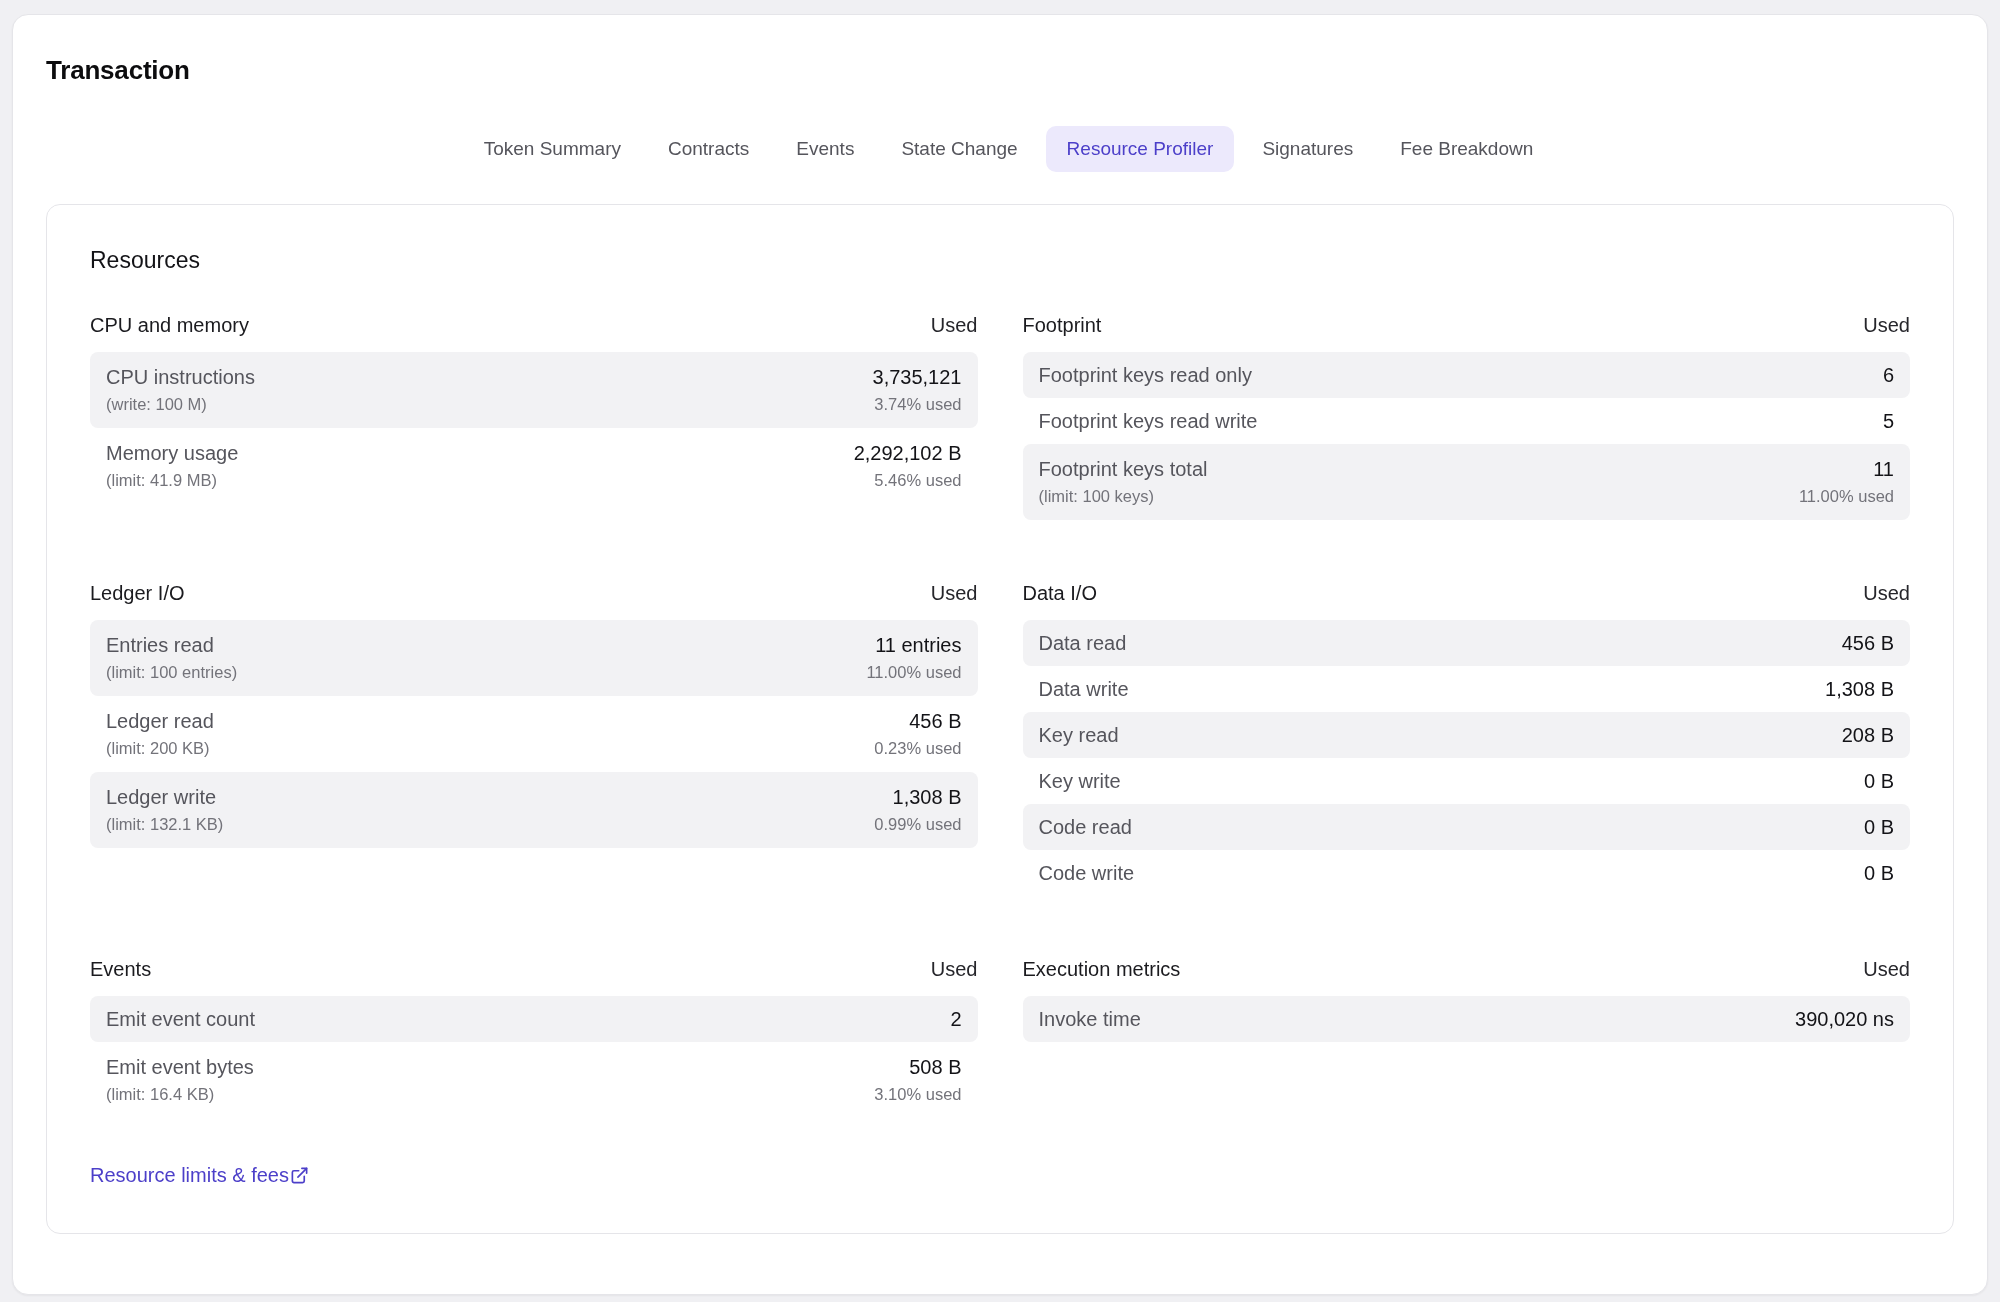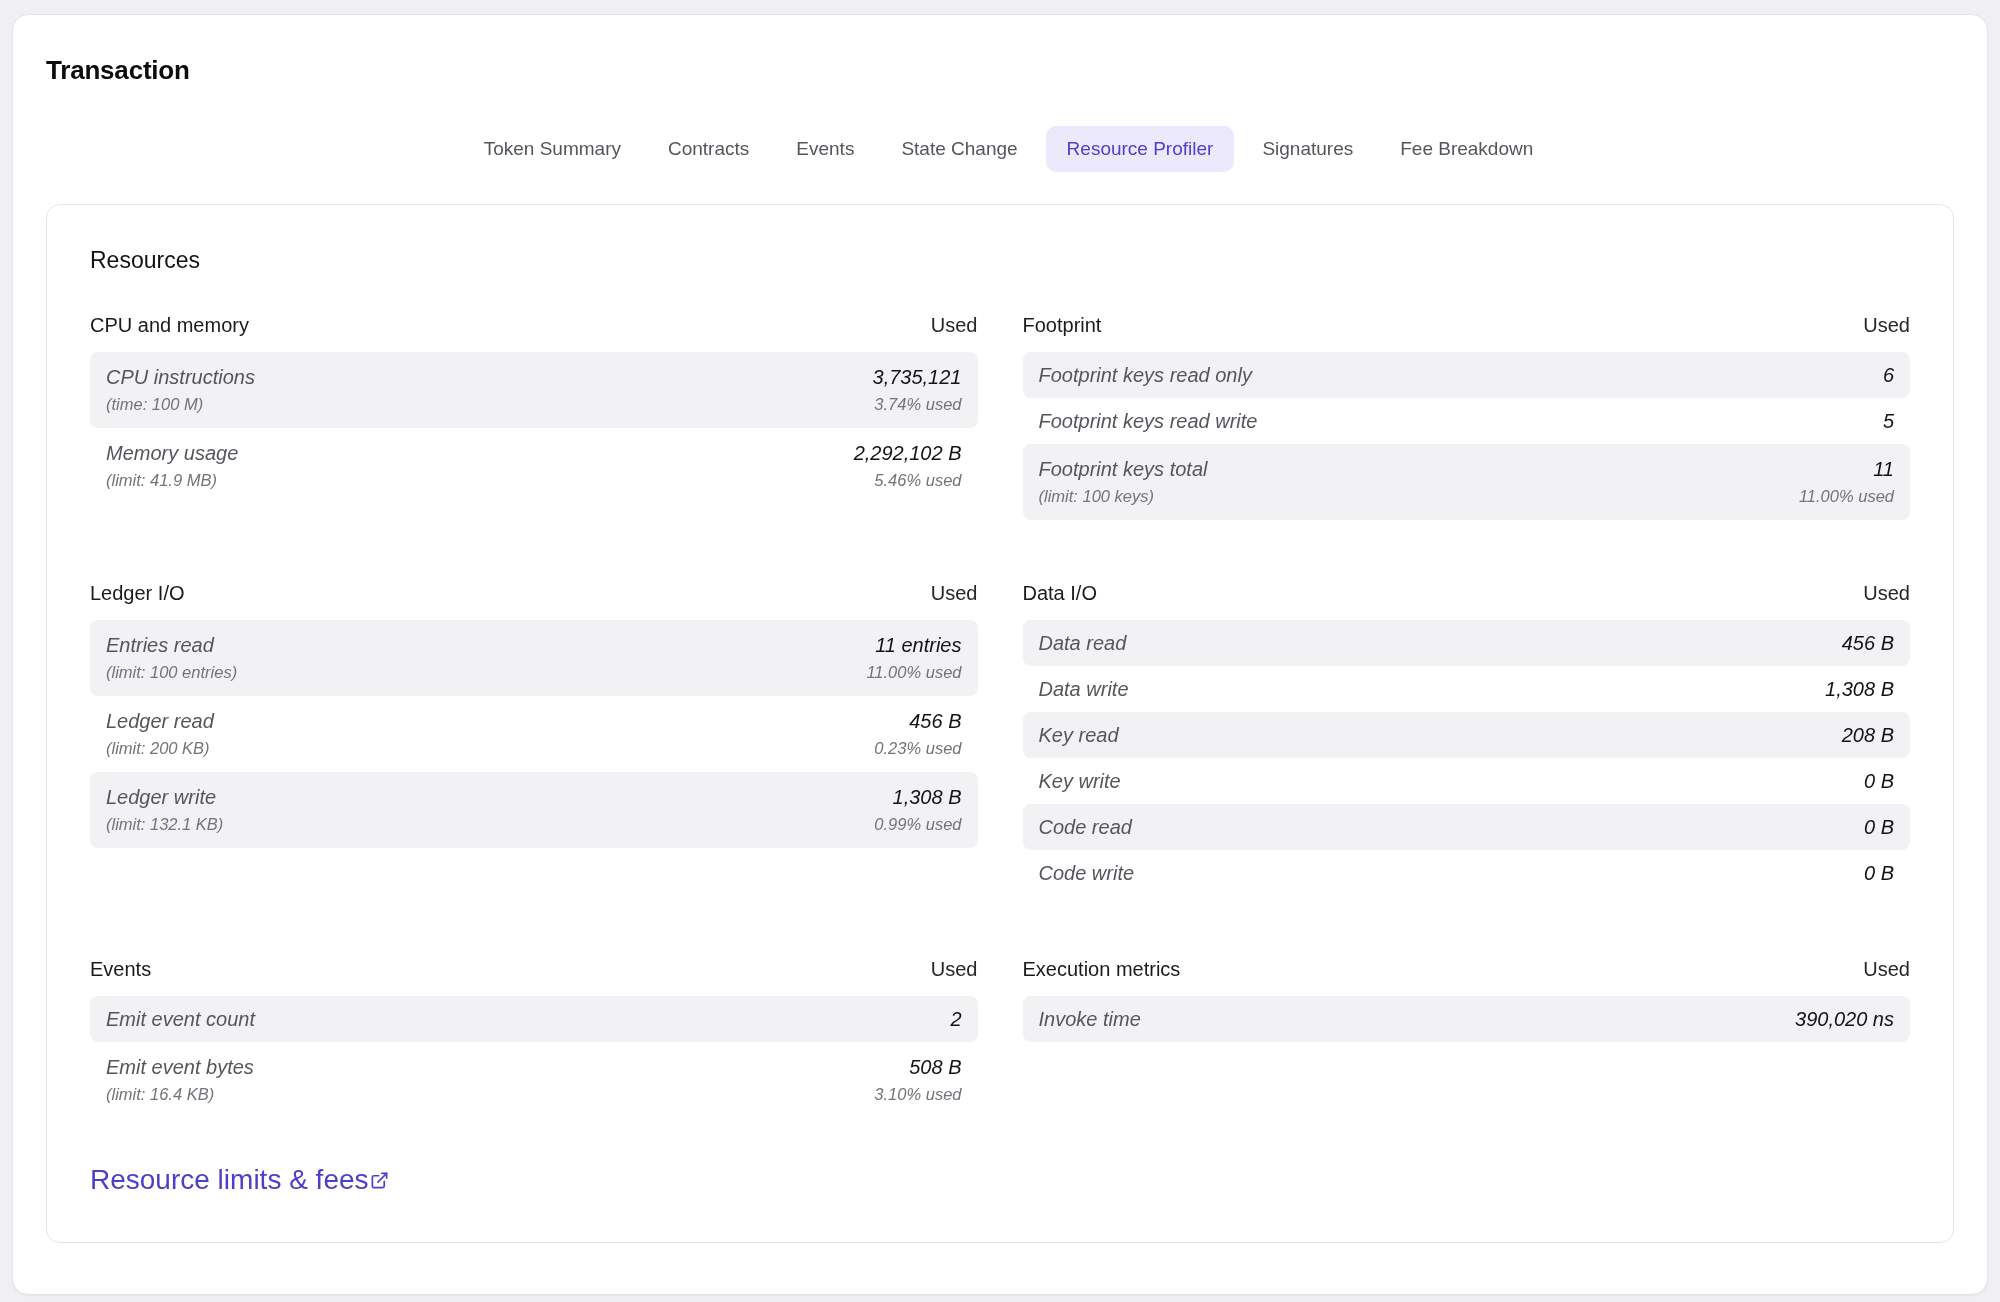--- a/index.html
+++ b/index.html
@@ -74,37 +74,36 @@
     margin-bottom: 15px;
   }
   .sec-head .used { color: #26262b; }
   .rows { width: 100%; }
   .row {
     display: flex;
     justify-content: space-between;
     align-items: center;
     padding: 10px 16px;
     font-size: 20px;
-    font-style: italic;
   }
   .row.two { padding: 12px 16px; }
   .rows .row:nth-child(odd) {
     background: #f2f2f4;
     border-radius: 8px;
   }
   .lbl { color: #55555c; line-height: 26px; }
   .sub { font-size: 16.5px; color: #73737a; line-height: 24px; margin-top: 2px; }
   .rr  { text-align: right; }
   .val { color: #131317; line-height: 26px; }
   .doc-link {
     margin-top: 46px;
     display: inline-flex;
     align-items: center;
     gap: 1px;
-    font-size: 28px;
+    font-size: 20px;
     color: var(--accent, #4c3fc9);
     text-decoration: none;
     cursor: pointer;
   }
   .doc-link svg { display: block; }
 </style>
 </head>
 <body>
 
 <div class="outer-card">
@@ -128,21 +127,21 @@
 
       <div class="section">
         <div class="sec-head">
           <span>CPU and memory</span>
           <span class="used">Used</span>
         </div>
         <div class="rows">
           <div class="row two">
             <div class="rl">
               <div class="lbl">CPU instructions</div>
-              <div class="sub">(time: 100 M)</div>
+              <div class="sub">(write: 100 M)</div>
             </div>
             <div class="rr">
               <div class="val">3,735,121</div>
               <div class="sub">3.74% used</div>
             </div>
           </div>
           <div class="row two">
             <div class="rl">
               <div class="lbl">Memory usage</div>
               <div class="sub">(limit: 41.9 MB)</div>

